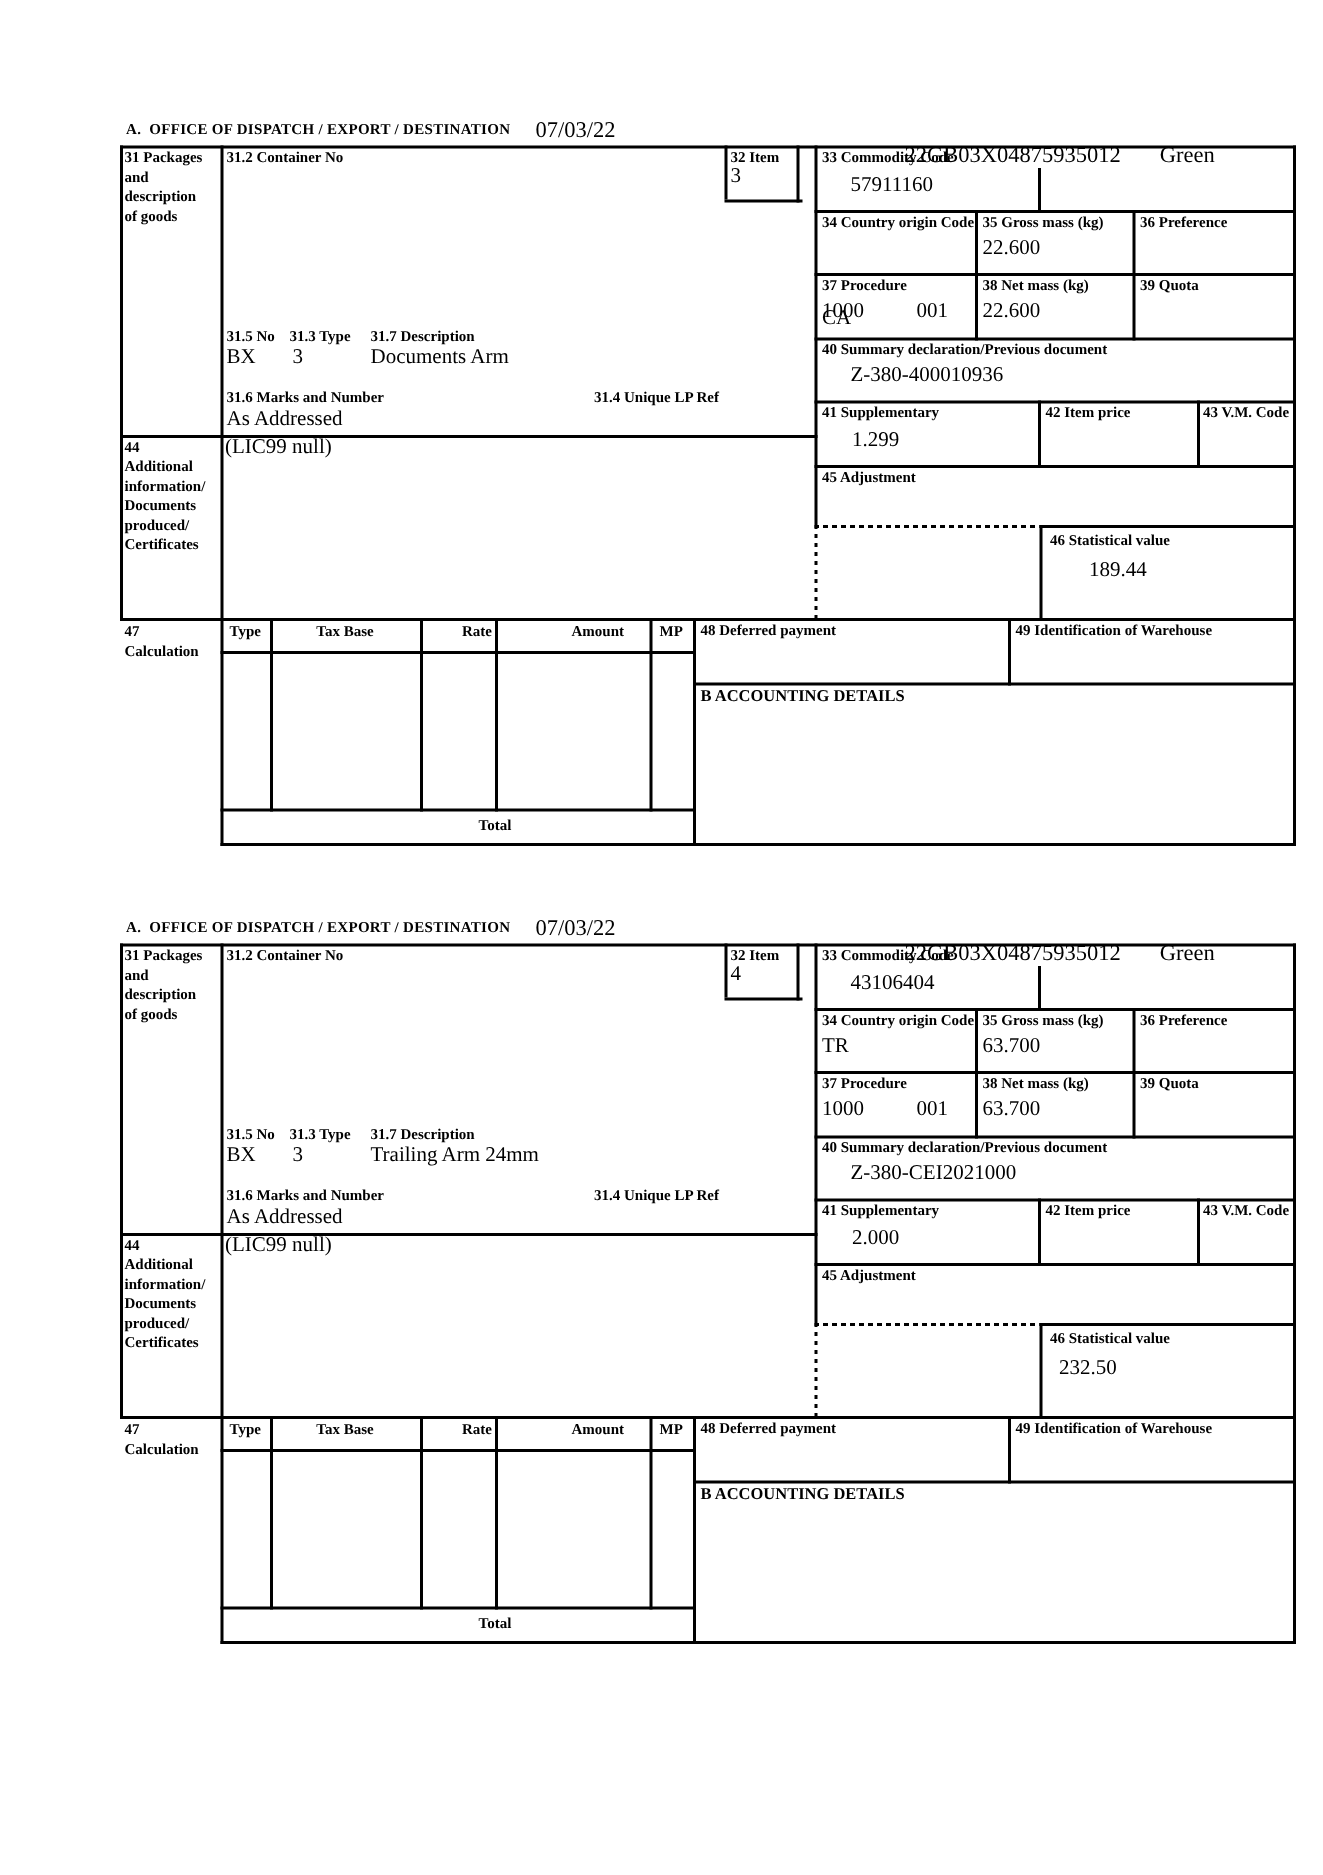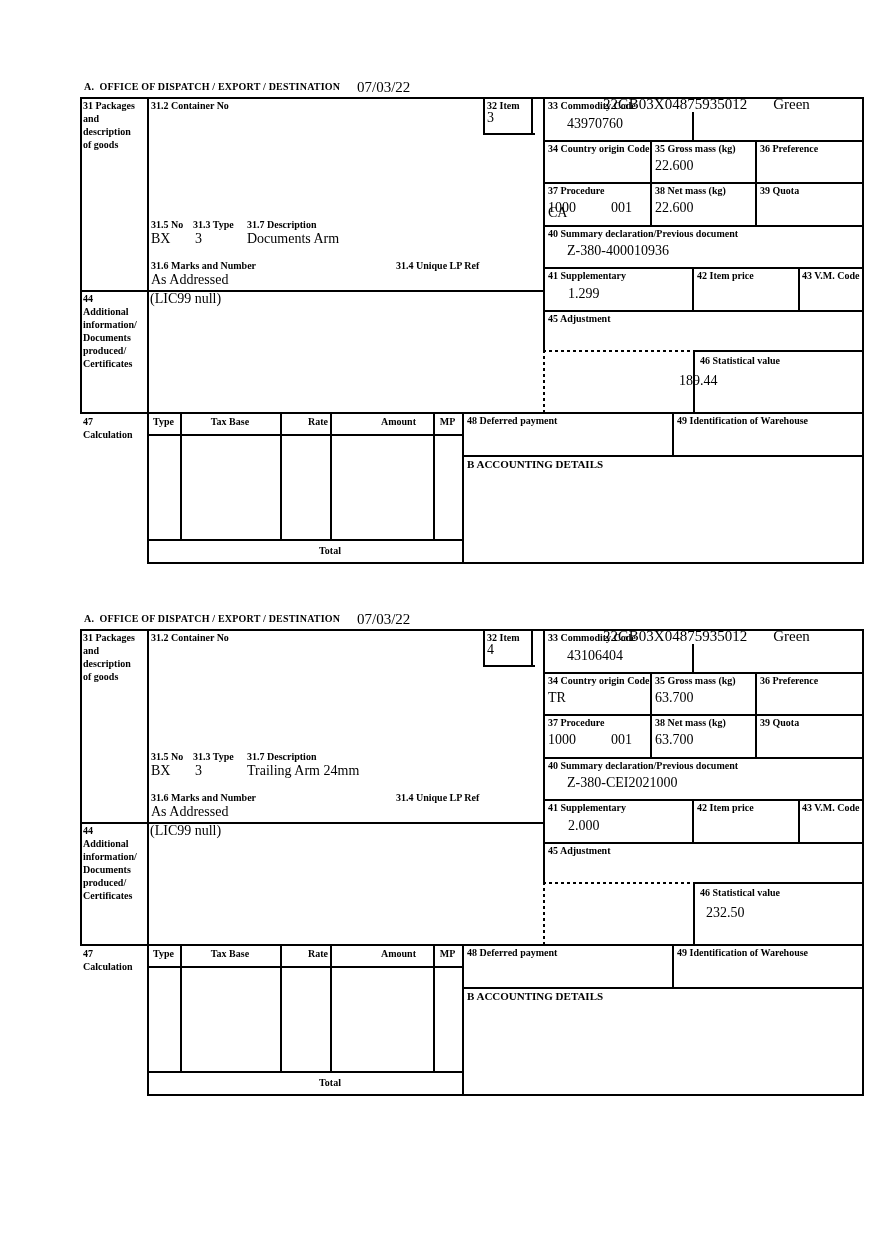--- a/index.html
+++ b/index.html
@@ -74,21 +74,21 @@
 
   <div class="t lab" style="left:3px;top:21px;">31 Packages</div>
   <div class="t lab" style="left:3px;top:34px;">and</div>
   <div class="t lab" style="left:3px;top:47px;">description</div>
   <div class="t lab" style="left:3px;top:60px;">of goods</div>
 
   <div class="t lab" style="left:71px;top:21px;">31.2 Container No</div>
   <div class="t lab" style="left:407px;top:21px;">32 Item</div>
   <div class="t val" style="left:407px;top:31px;">3</div>
   <div class="t lab" style="left:468px;top:21px;">33 Commodity Code</div>
-  <div class="t val" style="left:487px;top:37px;">43970760</div>
+  <div class="t val" style="left:487px;top:37px;">57911160</div>
 
   <div class="t lab" style="left:468px;top:64px;">34 Country origin Code</div>
   <div class="t val" style="left:468px;top:79px;margin-top:47px;">CA</div>
   <div class="t lab" style="left:575px;top:64px;">35 Gross mass (kg)</div>
   <div class="t val" style="left:575px;top:79px;">22.600</div>
   <div class="t lab" style="left:680px;top:64px;">36 Preference</div>
 
   <div class="t lab" style="left:468px;top:106px;">37 Procedure</div>
   <div class="t val" style="left:468px;top:121px;">1000</div>
   <div class="t val" style="left:531px;top:121px;">001</div>
@@ -99,21 +99,21 @@
   <div class="t lab" style="left:468px;top:149px;">40 Summary declaration/Previous document</div>
   <div class="t val" style="left:487px;top:164px;">Z-380-400010936</div>
 
   <div class="t lab" style="left:468px;top:191px;">41 Supplementary</div>
   <div class="t val" style="left:488px;top:207px;">1.299</div>
   <div class="t lab" style="left:617px;top:191px;">42 Item price</div>
   <div class="t lab" style="left:722px;top:191px;">43 V.M. Code</div>
 
   <div class="t lab" style="left:468px;top:234px;">45 Adjustment</div>
   <div class="t lab" style="left:620px;top:276px;">46 Statistical value</div>
-  <div class="t val" style="left:599px;top:294px;text-align:center;">189.44</div>
+  <div class="t val" style="left:646px;top:294px;text-align:center;">189.44</div>
 
   <div class="t lab" style="left:71px;top:140px;">31.5 No</div>
   <div class="t lab" style="left:113px;top:140px;">31.3 Type</div>
   <div class="t lab" style="left:167px;top:140px;">31.7 Description</div>
   <div class="t val" style="left:71px;top:152px;">BX</div>
   <div class="t val" style="left:115px;top:152px;">3</div>
   <div class="t val" style="left:167px;top:152px;">Documents Arm</div>
 
   <div class="t lab" style="left:71px;top:181px;">31.6 Marks and Number</div>
   <div class="t lab" style="left:316px;top:181px;">31.4 Unique LP Ref</div>

